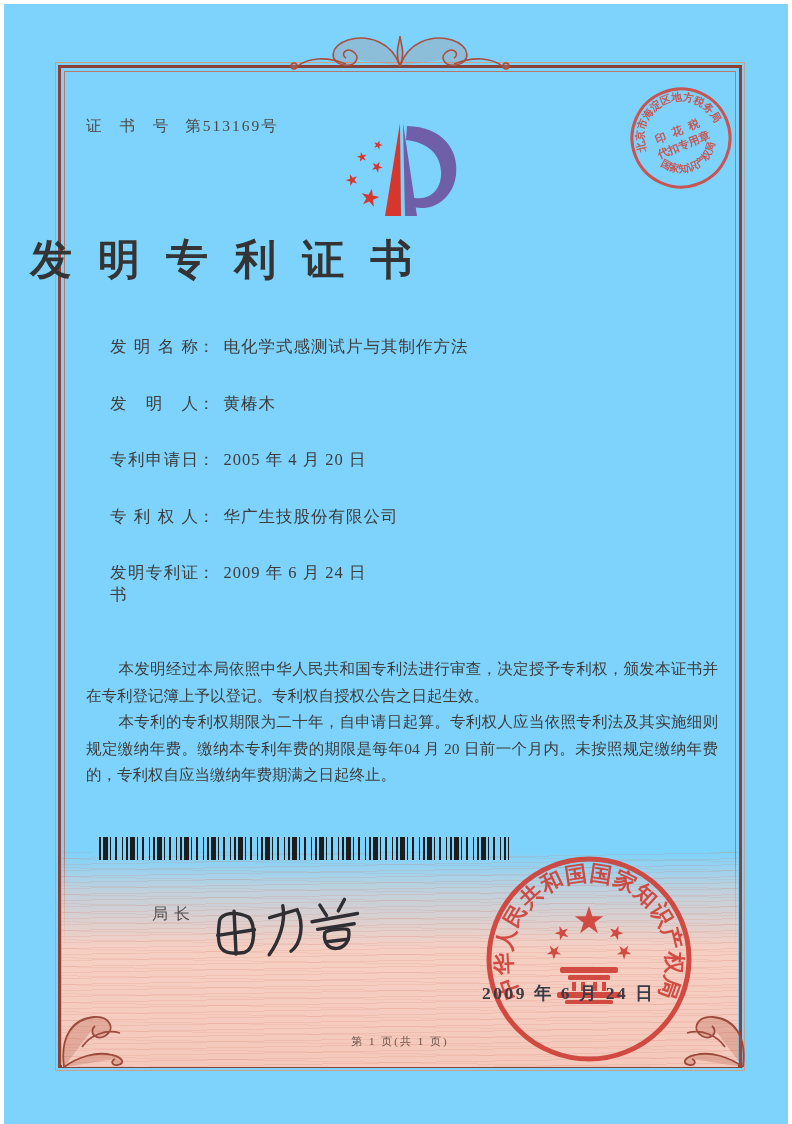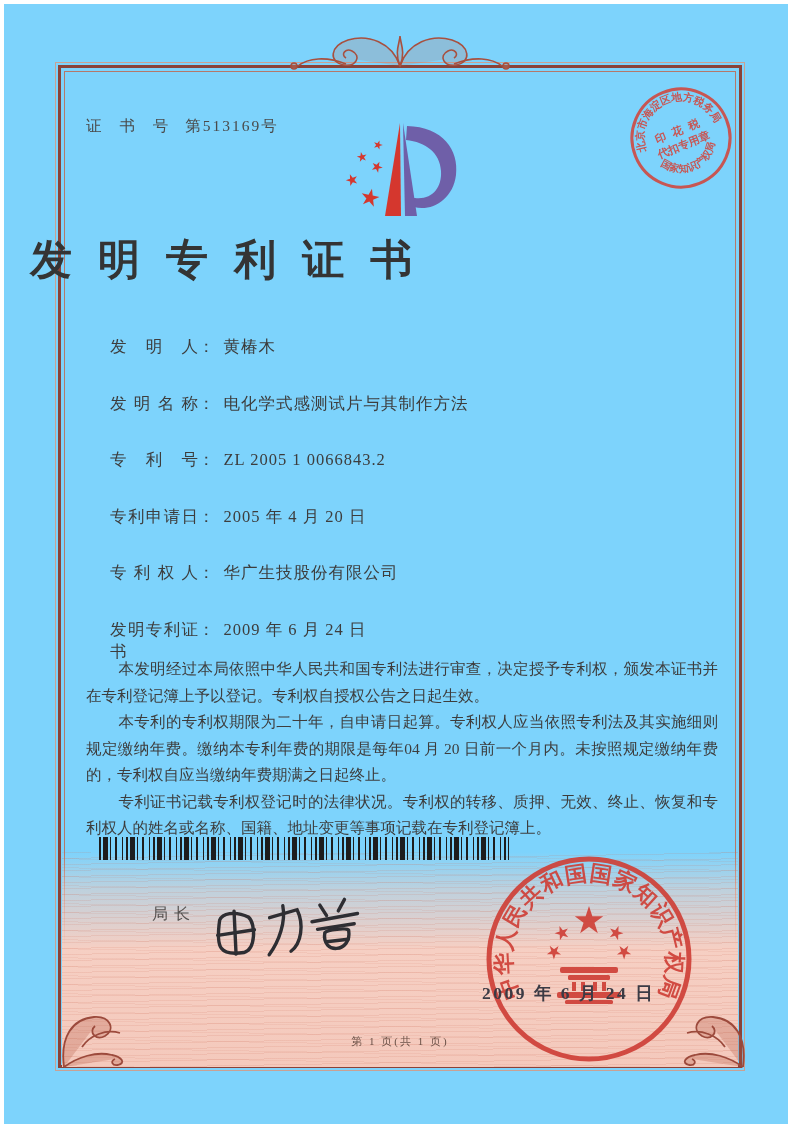--- a/index.html
+++ b/index.html
@@ -143,43 +143,39 @@
       </text>
       <text x="62" y="58" text-anchor="middle" font-size="11" font-weight="bold" letter-spacing="2">印 花 税</text>
       <text x="62" y="73" text-anchor="middle" font-size="11" font-weight="bold">代扣专用章</text>
     </g>
   </svg>
 
   <div class="doc-title">发明专利证书</div>
 
   <div class="fields">
     <div class="field-row">
+      <span class="field-label">发明名称</span><span class="field-colon">：</span><span class="field-value">电化学式感测试片与其制作方法</span>
+    </div>
+    <div class="field-row">
       <span class="field-label">发明人</span><span class="field-colon">：</span><span class="field-value">黄椿木</span>
-    </div>
-    <div class="field-row">
-      <span class="field-label">发明名称</span><span class="field-colon">：</span><span class="field-value">电化学式感测试片与其制作方法</span>
-    </div>
-    <div class="field-row">
-      <span class="field-label">专利号</span><span class="field-colon">：</span><span class="field-value">ZL 2005 1 0066843.2</span>
     </div>
     <div class="field-row">
       <span class="field-label">专利申请日</span><span class="field-colon">：</span><span class="field-value">2005 年 4 月 20 日</span>
     </div>
     <div class="field-row">
       <span class="field-label">专利权人</span><span class="field-colon">：</span><span class="field-value">华广生技股份有限公司</span>
     </div>
     <div class="field-row">
       <span class="field-label">发明专利证书</span><span class="field-colon">：</span><span class="field-value">2009 年 6 月 24 日</span>
     </div>
   </div>
 
   <div class="body-text">
     <p>本发明经过本局依照中华人民共和国专利法进行审查，决定授予专利权，颁发本证书并在专利登记簿上予以登记。专利权自授权公告之日起生效。</p>
     <p>本专利的专利权期限为二十年，自申请日起算。专利权人应当依照专利法及其实施细则规定缴纳年费。缴纳本专利年费的期限是每年04 月 20 日前一个月内。未按照规定缴纳年费的，专利权自应当缴纳年费期满之日起终止。</p>
-    <p>专利证书记载专利权登记时的法律状况。专利权的转移、质押、无效、终止、恢复和专利权人的姓名或名称、国籍、地址变更等事项记载在专利登记簿上。</p>
   </div>
 
   <div class="barcode"></div>
 
   <div class="sig-title">局长</div>
   <svg class="sig-script" width="170" height="80" viewBox="0 0 170 80" aria-label="田力普">
     <g stroke="#2e2e33" stroke-width="3.4" stroke-linecap="round" fill="none">
       <path d="M12,18 C6,46 10,54 34,52 C46,50 48,24 41,17 C27,9 15,12 12,18"></path>
       <path d="M27,10 L26,53"></path>
       <path d="M9,33 L46,30"></path>

